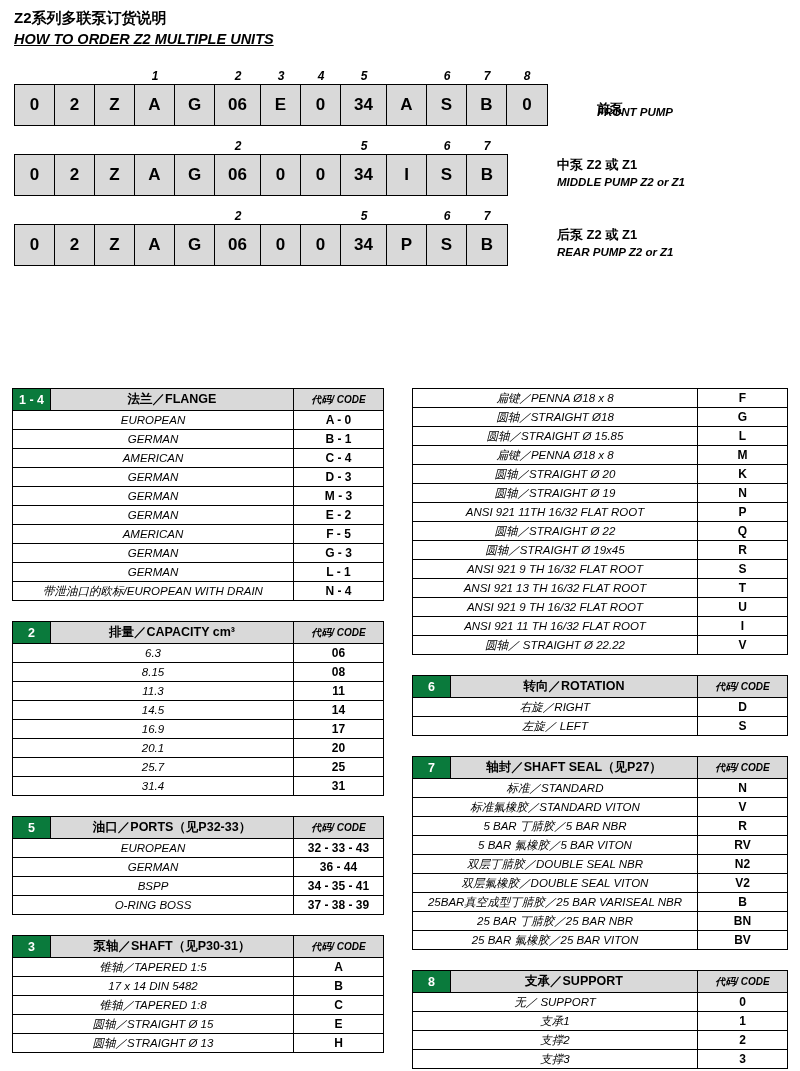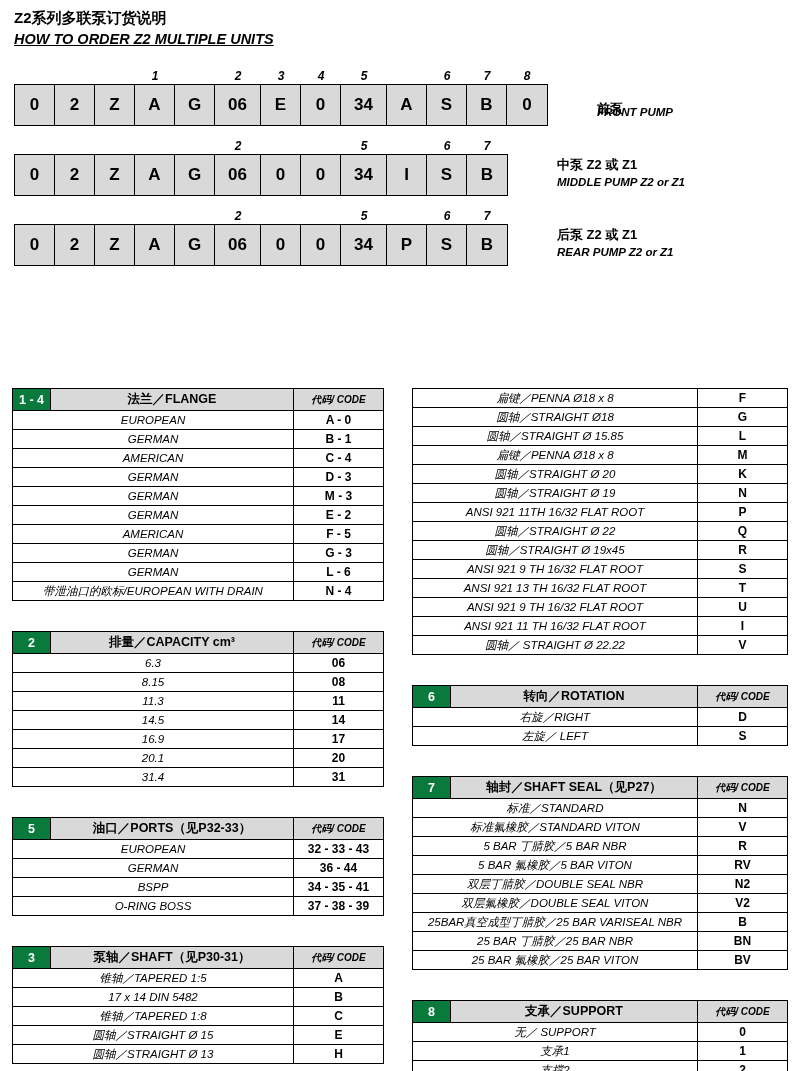--- a/index.html
+++ b/index.html
@@ -82,21 +82,21 @@
     top: 388px; left: 0;
     width: 800px;
   }
   .col-left { position: absolute; left: 12px; top: 0; width: 372px; }
   .col-right { position: absolute; left: 412px; top: 0; width: 376px; }
 
   table.tbl {
     width: 100%;
     border-collapse: collapse;
     border: 1px solid #000;
-    margin-bottom: 30px;
+    margin-bottom: 20px;
     background: #fff;
   }
   table.tbl td {
     border: 1px solid #000;
     font-size: 11.5px;
     height: 19px;
     padding: 0 2px;
     text-align: center;
     font-style: italic;
   }
@@ -260,21 +260,21 @@
             <tr>
               <td class="desc" colspan="2">AMERICAN</td>
               <td class="code">F - 5</td>
             </tr>
             <tr>
               <td class="desc" colspan="2">GERMAN</td>
               <td class="code">G - 3</td>
             </tr>
             <tr>
               <td class="desc" colspan="2">GERMAN</td>
-              <td class="code">L - 6</td>
+              <td class="code">L - 1</td>
             </tr>
             <tr>
               <td class="desc" colspan="2">带泄油口的欧标/EUROPEAN WITH DRAIN</td>
               <td class="code">N - 4</td>
             </tr>
           </tbody>
       </table>
 
       <table class="tbl">
         <tbody>
@@ -303,20 +303,24 @@
             </tr>
             <tr>
               <td class="desc" colspan="2">16.9</td>
               <td class="code">17</td>
             </tr>
             <tr>
               <td class="desc" colspan="2">20.1</td>
               <td class="code">20</td>
             </tr>
             <tr>
+              <td class="desc" colspan="2">25.7</td>
+              <td class="code">25</td>
+            </tr>
+            <tr>
               <td class="desc" colspan="2">31.4</td>
               <td class="code">31</td>
             </tr>
           </tbody>
       </table>
 
       <table class="tbl">
         <tbody>
             <tr>
           <td class="num">5</td>

